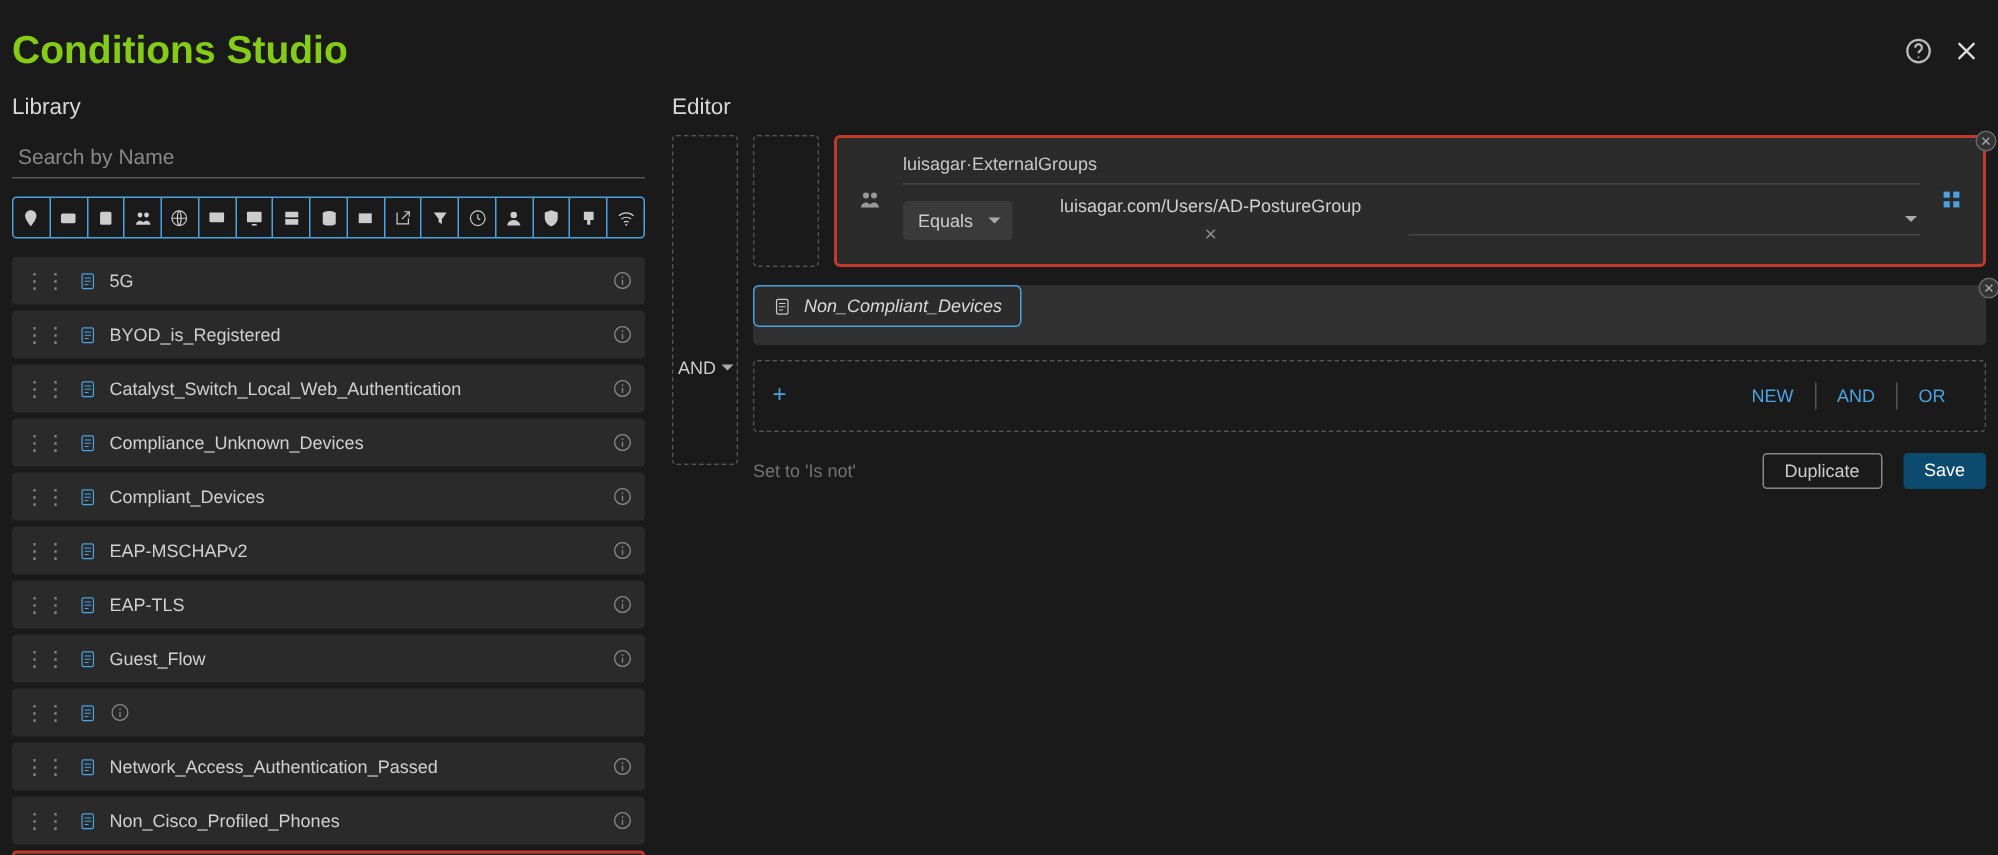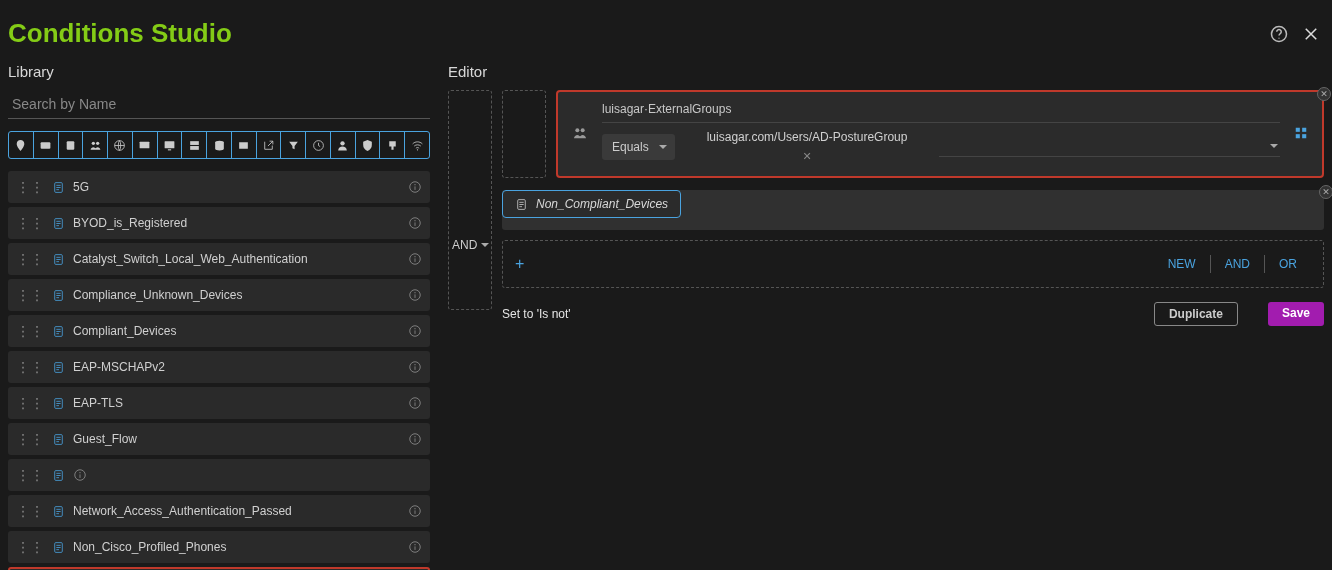--- a/index.html
+++ b/index.html
@@ -280,37 +280,37 @@
       border-right: 1px solid #555;
       cursor: pointer;
     }
     .op-btn:last-child { border-right: none; }
     .footer-row {
       display: flex;
       align-items: center;
       justify-content: space-between;
     }
     .toggle-not {
-      color: #e5e5e5;
+      color: #737373;
       font-size: 12px;
       cursor: pointer;
     }
-    .action-btns { display: flex; gap: 30px; font-weight: bold; }
+    .action-btns { display: flex; gap: 14px; }
     .btn {
       padding: 4px 14px;
       border-radius: 3px;
       font-size: 12px;
       cursor: pointer;
     }
     .btn-outline {
       border: 1px solid #888;
       color: #ccc;
     }
     .btn-primary {
-      background: #a21caf;
+      background: #0c4a6e;
       color: #fff;
     }
     .chev-down {
       display:inline-block;
       border: 4px solid transparent;
       border-top-color: #aaa;
       margin-top:3px;
     }
   </style>
 </head>

